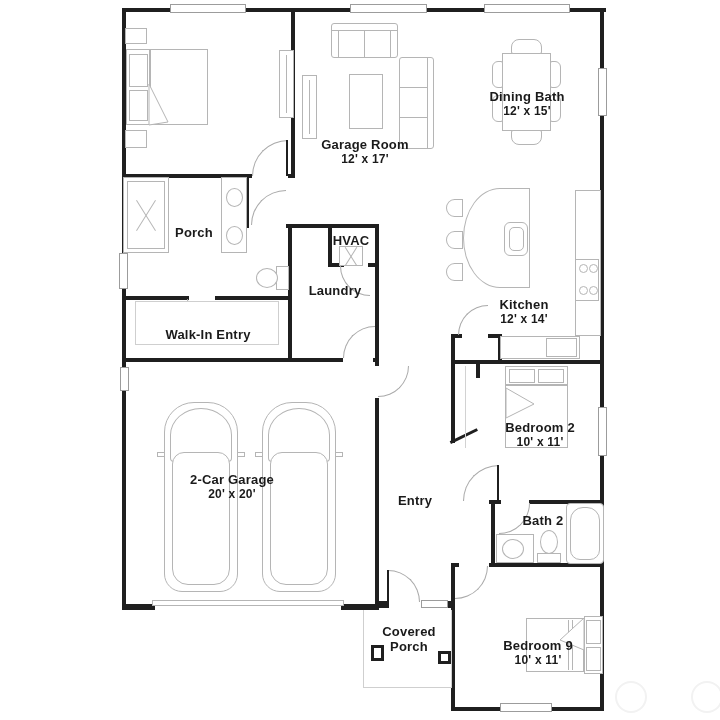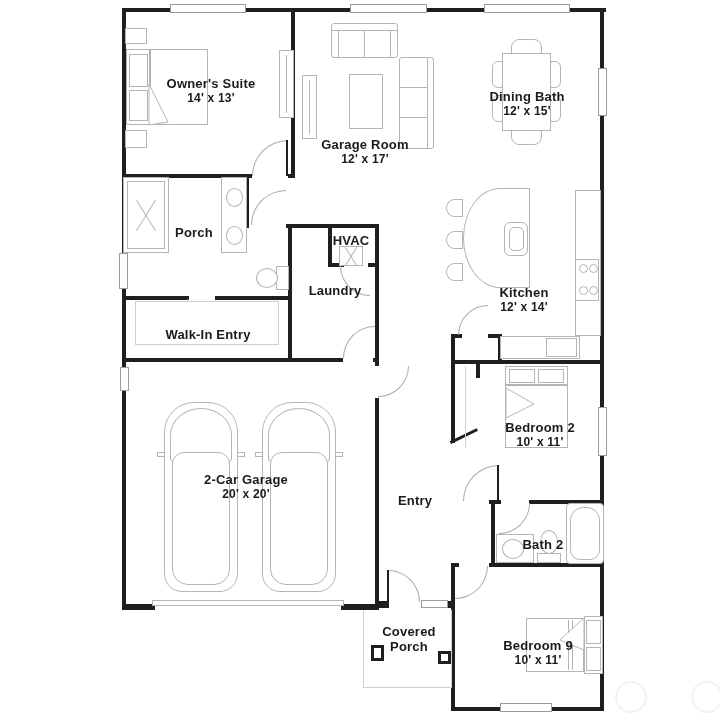--- a/index.html
+++ b/index.html
@@ -201,60 +201,56 @@
     </svg>
 
   <div class="g" style="left:363px;top:610px;width:89px;height:67px;border-top:none"></div>
   <div class="g" style="left:363px;top:676px;width:89px;height:12px;border-top:none"></div>
   <div class="pillar" style="left:371px;top:645px;width:13px;height:16px"></div>
   <div class="pillar" style="left:438px;top:651px;width:13px;height:13px"></div>
 
   <div class="wm" style="left:615px;top:681px;width:28px;height:28px"></div>
   <div class="wm" style="left:691px;top:681px;width:28px;height:28px"></div>
 
-  <div class="lbl" style="left:211px;top:91px">
-    <div>Owner's Suite</div>
-    <div class="dim">14' x 13'</div>
-  </div>
   <div class="lbl" style="left:365px;top:152px">
     <div>Garage Room</div>
     <div class="dim">12' x 17'</div>
   </div>
   <div class="lbl" style="left:527px;top:104px">
     <div>Dining Bath</div>
     <div class="dim">12' x 15'</div>
   </div>
   <div class="lbl" style="left:194px;top:232px">
     <div>Porch</div>
   </div>
   <div class="lbl" style="left:351px;top:240px">
     <div>HVAC</div>
   </div>
   <div class="lbl" style="left:335px;top:290px">
     <div>Laundry</div>
   </div>
   <div class="lbl" style="left:208px;top:334px">
     <div>Walk-In Entry</div>
   </div>
-  <div class="lbl" style="left:524px;top:300px">
+  <div class="lbl" style="left:524px;top:312px">
     <div>Kitchen</div>
     <div class="dim">12' x 14'</div>
   </div>
-  <div class="lbl" style="left:246px;top:487px">
+  <div class="lbl" style="left:232px;top:487px">
     <div>2-Car Garage</div>
     <div class="dim">20' x 20'</div>
   </div>
   <div class="lbl" style="left:415px;top:500px">
     <div>Entry</div>
   </div>
   <div class="lbl" style="left:540px;top:435px">
     <div>Bedroom 2</div>
     <div class="dim">10' x 11'</div>
   </div>
-  <div class="lbl" style="left:543px;top:544px">
+  <div class="lbl" style="left:543px;top:520px">
     <div>Bath 2</div>
   </div>
   <div class="lbl" style="left:538px;top:653px">
     <div>Bedroom 9</div>
     <div class="dim">10' x 11'</div>
   </div>
   <div class="lbl" style="left:409px;top:639px;white-space:normal;width:72px">
     <div>Covered Porch</div>
   </div>
 

